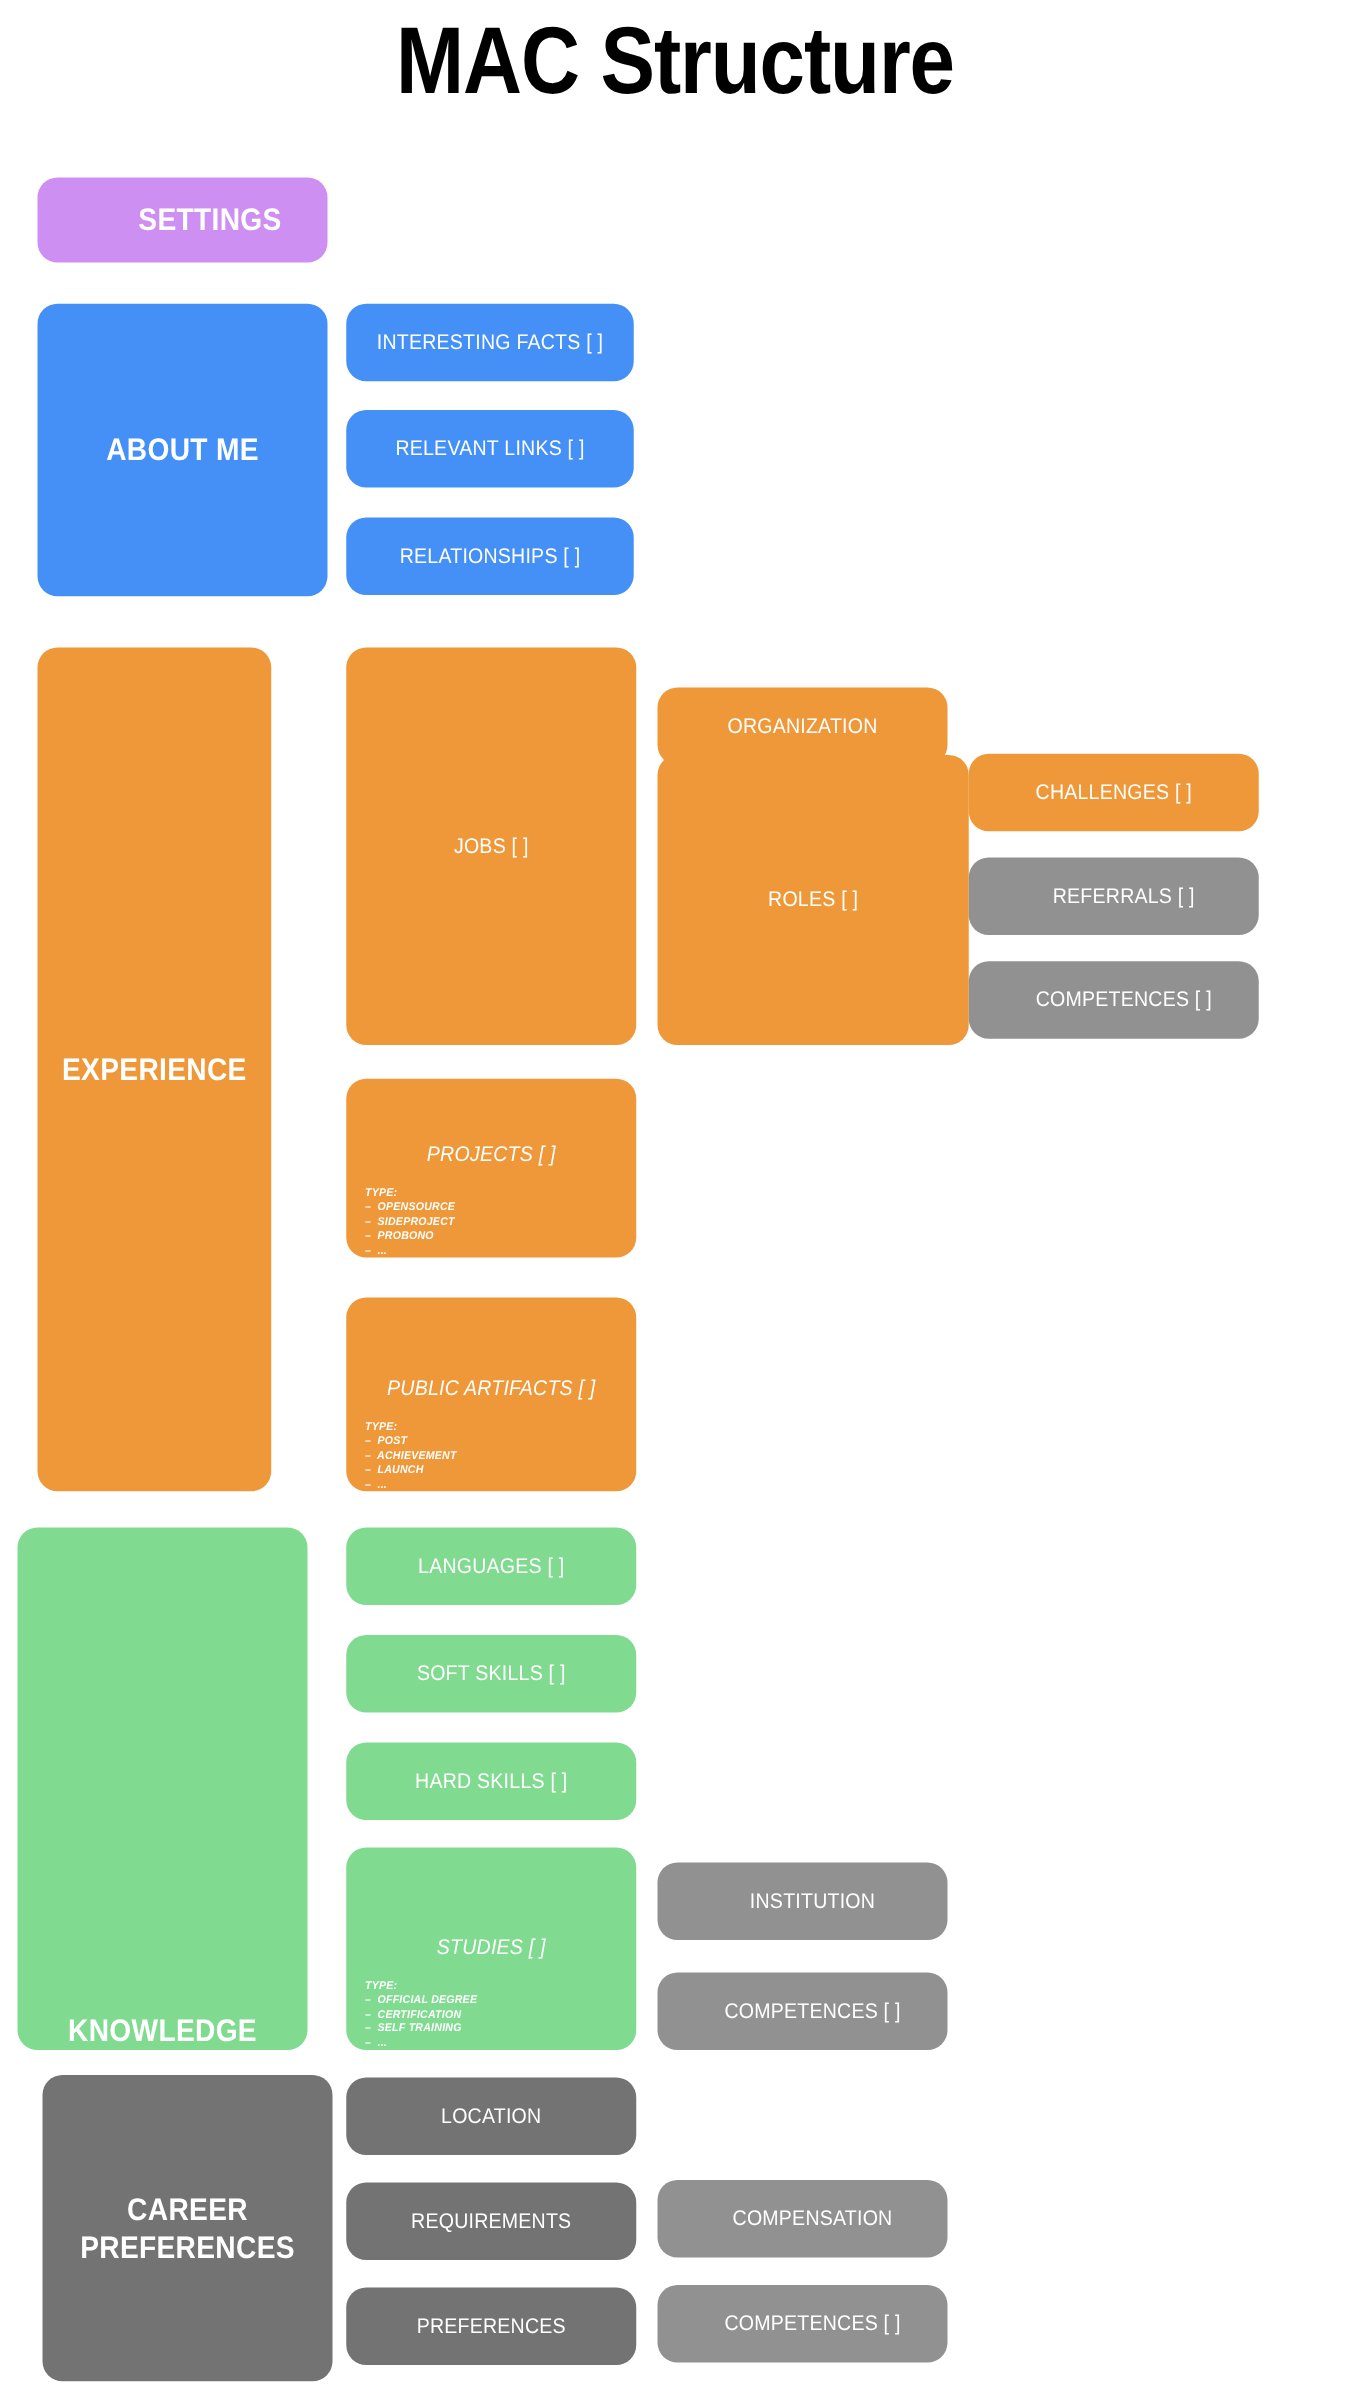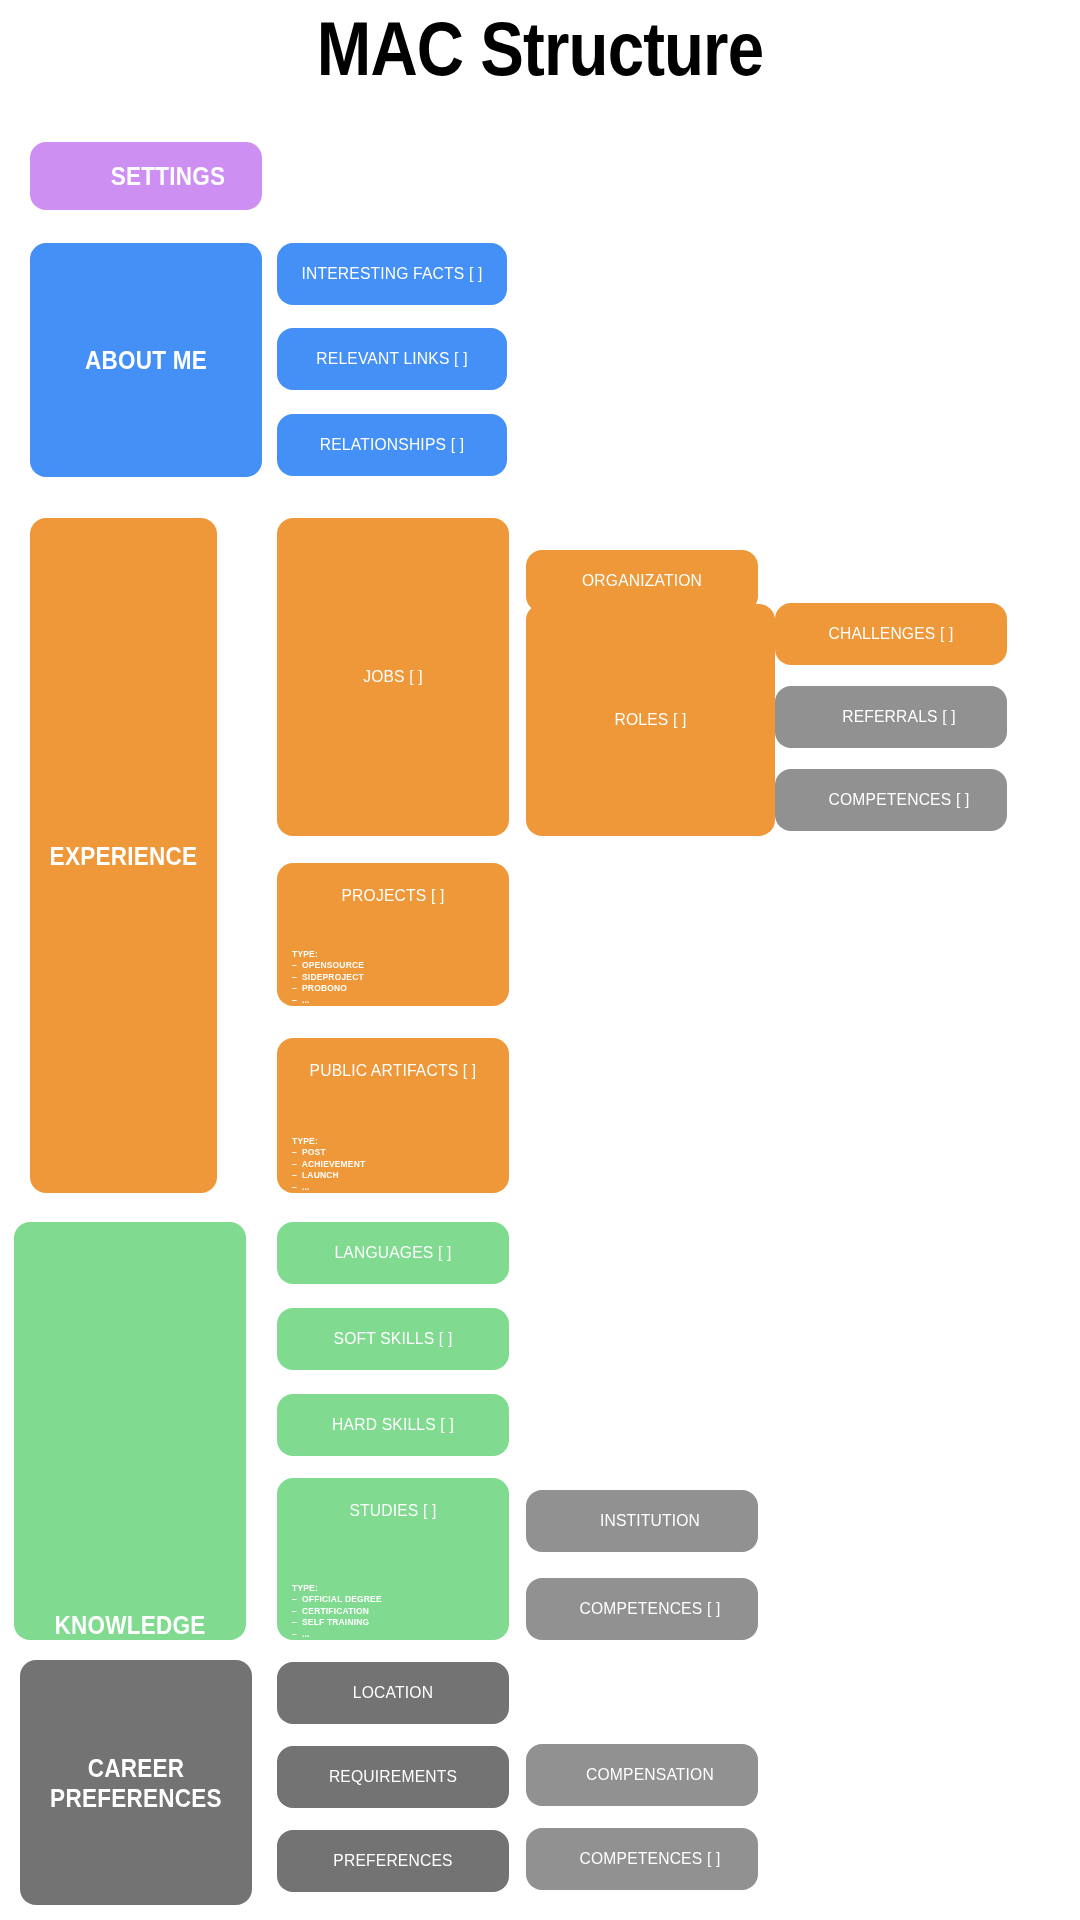--- a/index.html
+++ b/index.html
@@ -57,22 +57,23 @@
     transform: scaleX(0.92);
   }
   .node.primary .node-label {
     font-size: 25px;
     font-weight: bold;
     letter-spacing: 0.3px;
     line-height: 30px;
     transform: scaleX(0.9);
   }
   .node.has-types {
-    justify-content: space-between;
+    justify-content: flex-end;
     align-items: flex-start;
+    font-style: italic;
   }
   .node.has-types .node-label {
     margin-top: 22px;
   }
   .type-block {
     margin-top: 14px;
     padding-left: 16px;
     text-align: left;
     font-size: 9px;
     line-height: 11.5px;
@@ -189,21 +190,21 @@
       <span class="type-item">–  ...</span>
     </div>
   </div>
   <div class="node swatch-gray" style="left:526px; top:1490px; width:232px; height:62px;">
     <span class="node-label">INSTITUTION</span>
   </div>
   <div class="node swatch-gray" style="left:526px; top:1578px; width:232px; height:62px;">
     <span class="node-label">COMPETENCES [ ]</span>
   </div>
 
-  <div class="node primary swatch-red" style="left:20px; top:1660px; width:232px; height:245px;">
+  <div class="node primary swatch-red" style="left:34px; top:1660px; width:232px; height:245px;">
     <span class="node-label">CAREER PREFERENCES</span>
   </div>
   <div class="node swatch-red" style="left:277px; top:1662px; width:232px; height:62px;">
     <span class="node-label">LOCATION</span>
   </div>
   <div class="node swatch-red" style="left:277px; top:1746px; width:232px; height:62px;">
     <span class="node-label">REQUIREMENTS</span>
   </div>
   <div class="node swatch-red" style="left:277px; top:1830px; width:232px; height:62px;">
     <span class="node-label">PREFERENCES</span>

